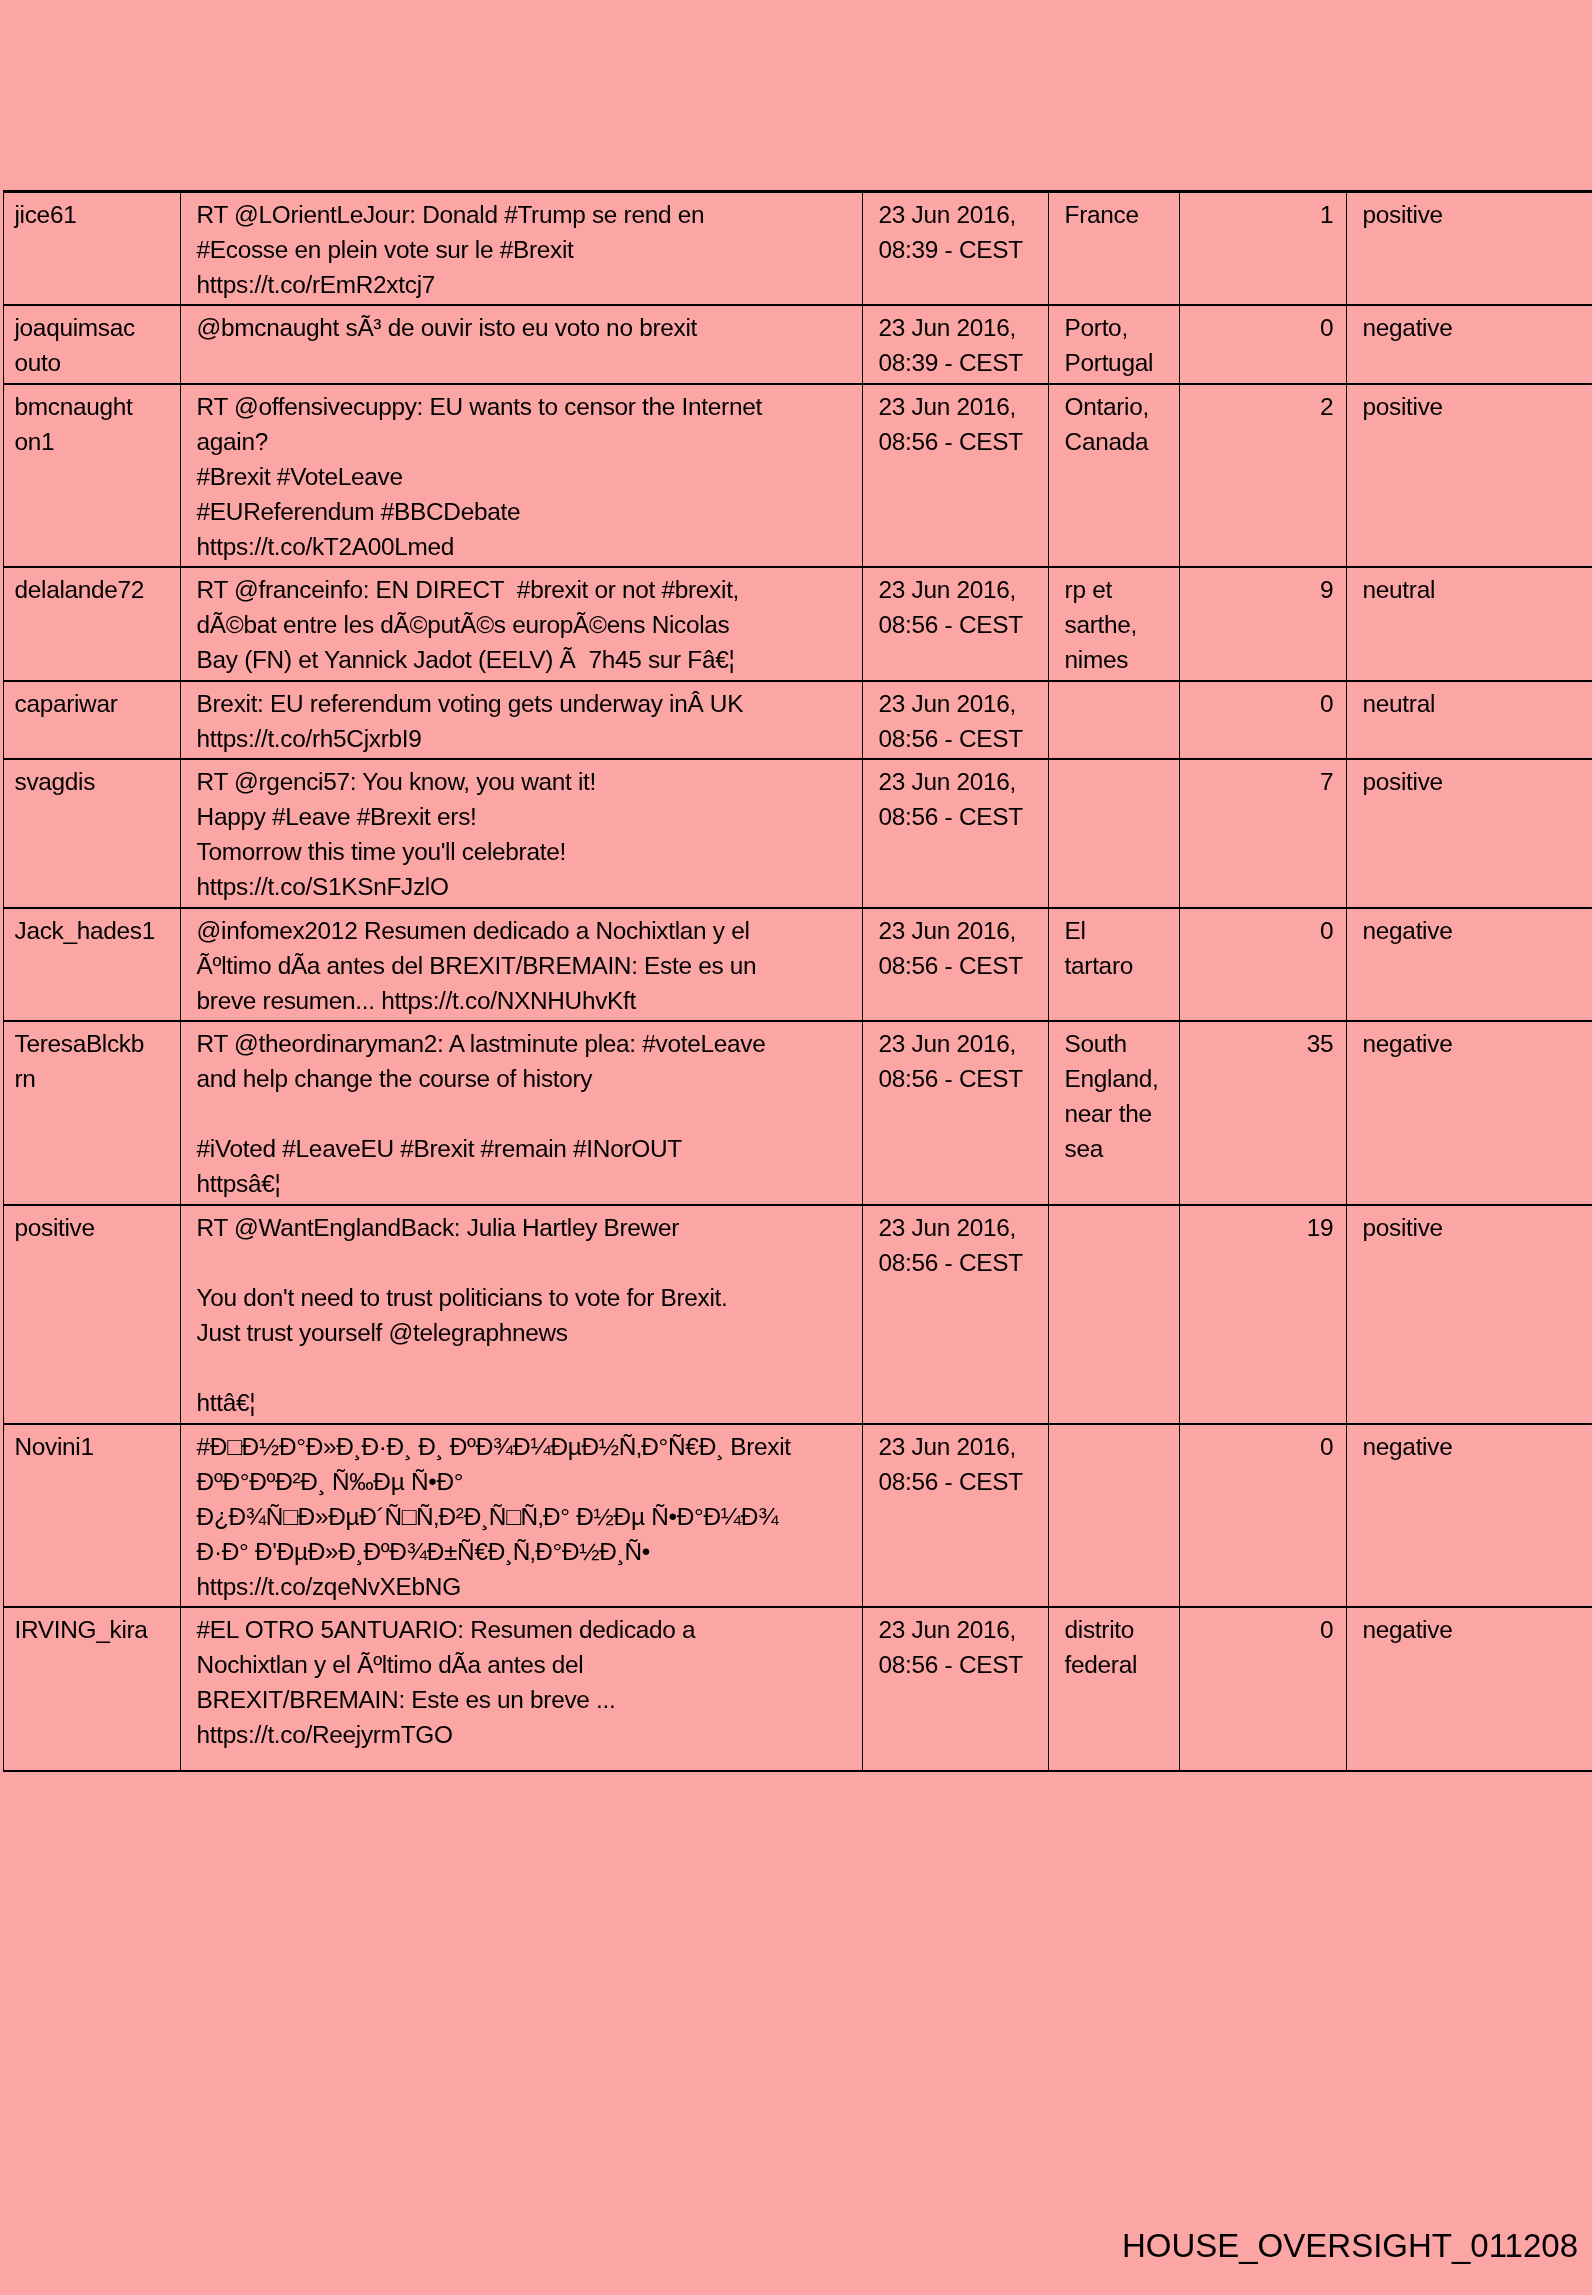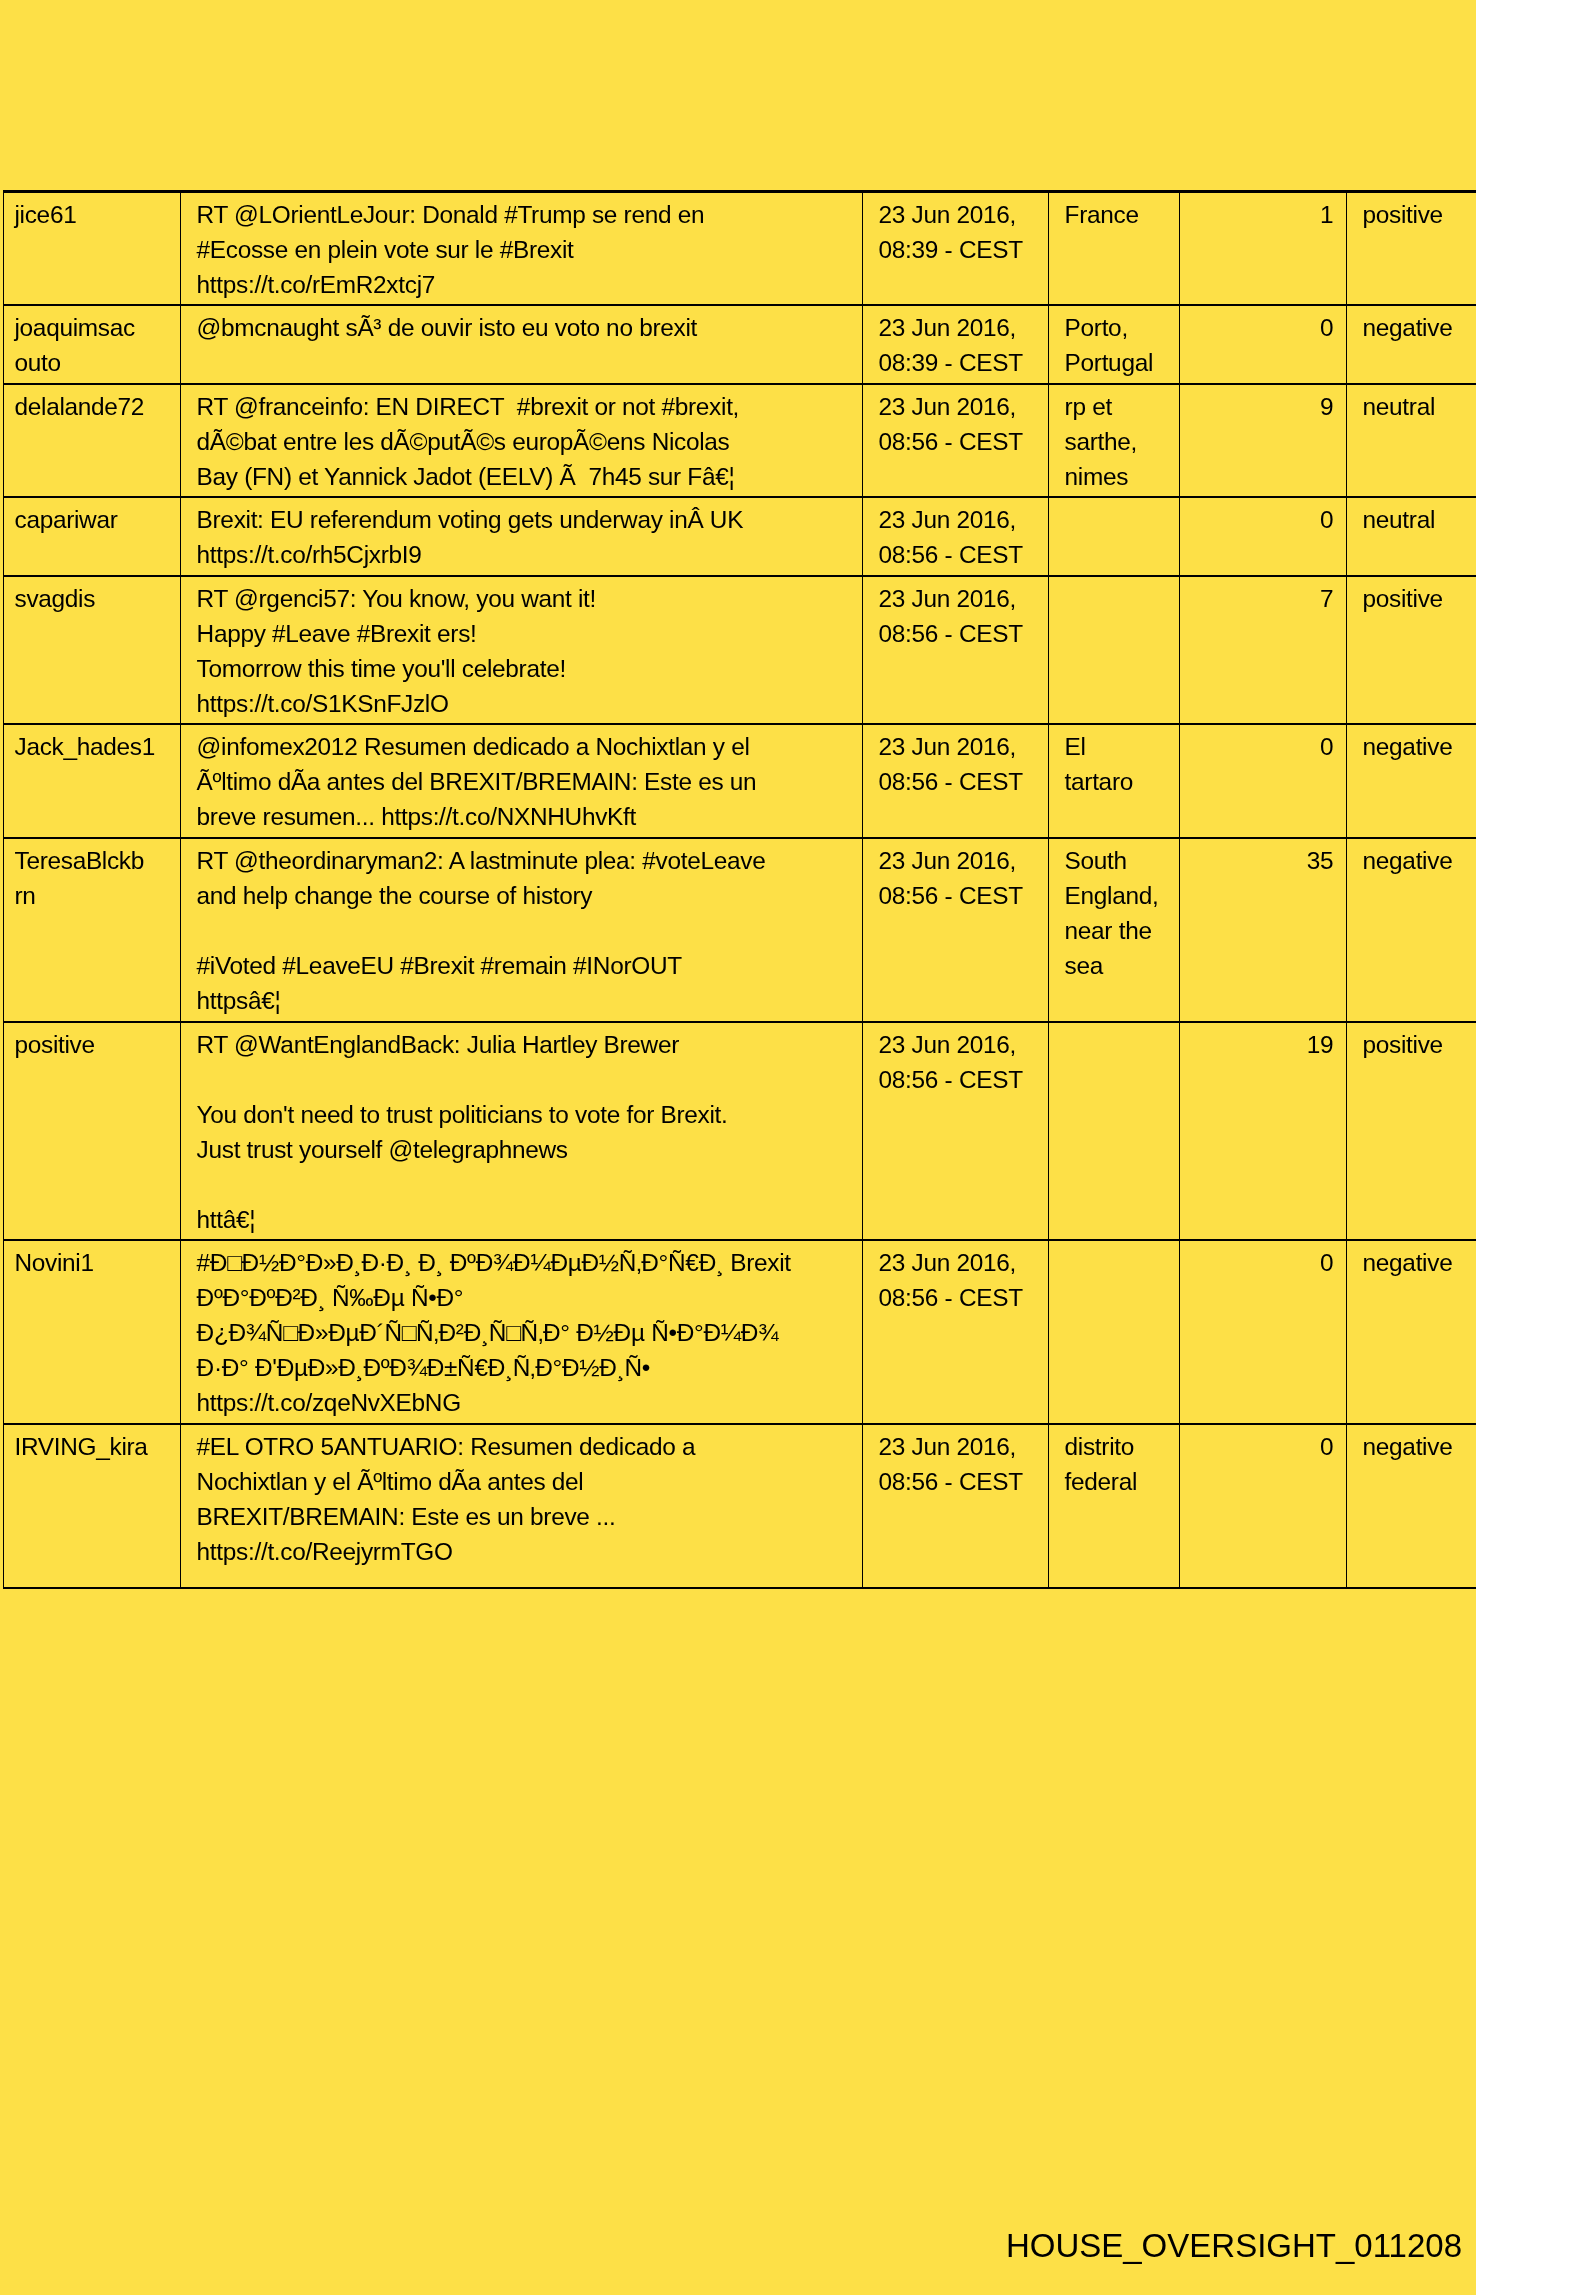--- a/index.html
+++ b/index.html
@@ -2,23 +2,23 @@
 <html style="font-size:10.3px"><head>
 <meta charset="utf-8">
 <style>
   html, body {
     margin: 0;
     padding: 0;
     background: #ffffff;
   }
   .page {
     position: relative;
-    width: 1476px;
+    width: 1592px;
     height: 2295px;
-    background: #fde047;
+    background: #fca5a5;
     overflow: hidden;
     font-family: "Liberation Sans", sans-serif;
     color: #000000;
   }
   table.tweets {
     position: absolute;
     left: 3.2px;
     top: 190px;
     width: 1589px;
     border-collapse: collapse;
@@ -78,20 +78,35 @@
         <td class="c-user">joaquimsac
 outo</td>
         <td class="c-tweet">@bmcnaught sÃ³ de ouvir isto eu voto no brexit</td>
         <td class="c-date">23 Jun 2016,
 08:39 - CEST</td>
         <td class="c-loc">Porto,
 Portugal</td>
         <td class="c-count">0</td>
         <td class="c-sent">negative</td>
       </tr>
+      <tr style="height:181px">
+        <td class="c-user">bmcnaught
+on1</td>
+        <td class="c-tweet">RT @offensivecuppy: EU wants to censor the Internet
+again?
+#Brexit #VoteLeave
+#EUReferendum #BBCDebate
+https://t.co/kT2A00Lmed</td>
+        <td class="c-date">23 Jun 2016,
+08:56 - CEST</td>
+        <td class="c-loc">Ontario,
+Canada</td>
+        <td class="c-count">2</td>
+        <td class="c-sent">positive</td>
+      </tr>
       <tr style="height:106px">
         <td class="c-user">delalande72</td>
         <td class="c-tweet">RT @franceinfo: EN DIRECT  #brexit or not #brexit,
 dÃ©bat entre les dÃ©putÃ©s europÃ©ens Nicolas
 Bay (FN) et Yannick Jadot (EELV) Ã  7h45 sur Fâ€¦</td>
         <td class="c-date">23 Jun 2016,
 08:56 - CEST</td>
         <td class="c-loc">rp et
 sarthe,
 nimes</td>

